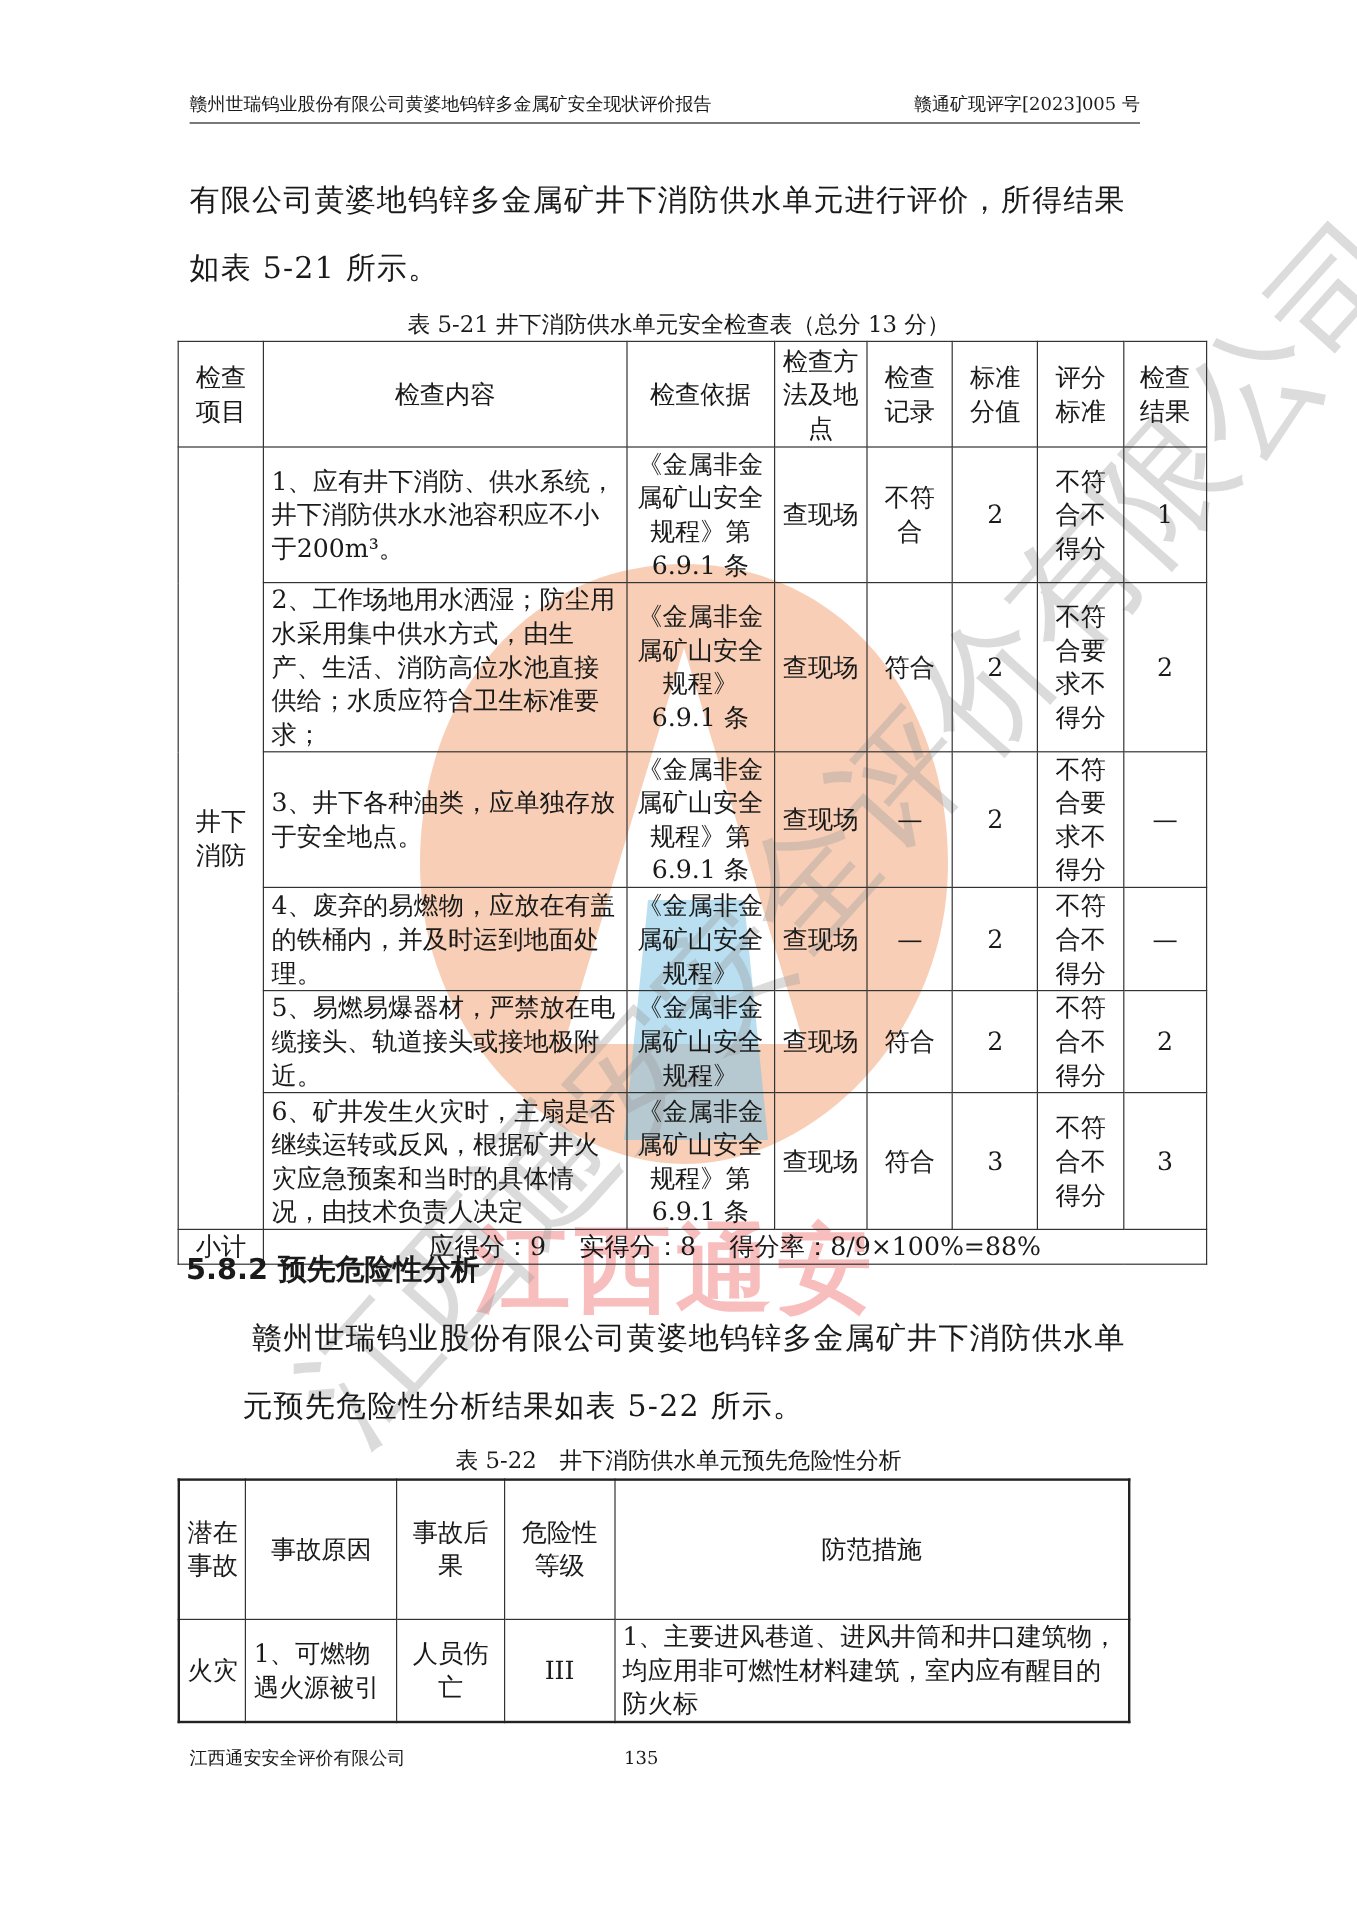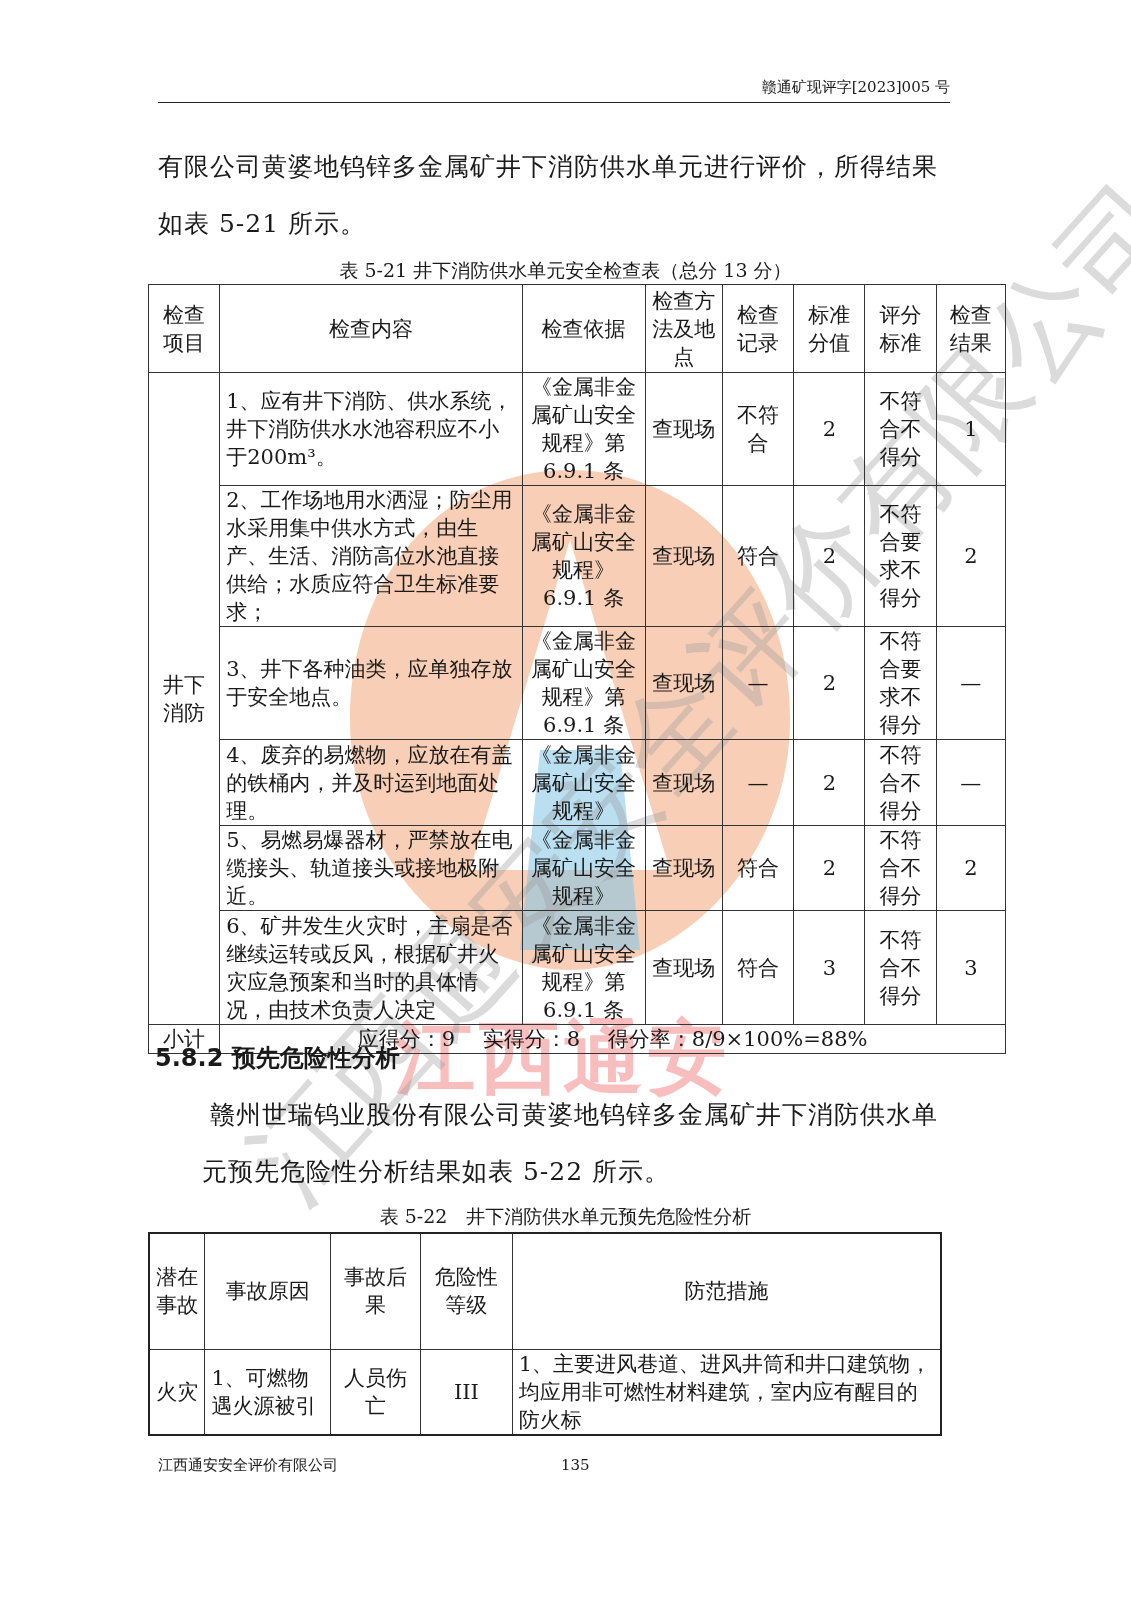--- a/index.html
+++ b/index.html
@@ -10,27 +10,28 @@
   .page-header .left { position: absolute; left: 0; top: 0; }
   .page-header .right { position: absolute; right: 0; top: 0; }
   .para { position: absolute; left: 158px; width: 800px; font-size: 25px; letter-spacing: 1px; }
   .caption { position: absolute; font-size: 19px; width: 100%; text-align: center; }
   table { border-collapse: collapse; position: absolute; font-size: 21px; }
   td, th { border: 1px solid #333; text-align: center; vertical-align: middle; font-weight: normal; line-height: 28px; padding: 0 6px; }
   td.left { text-align: left; }
   .section-heading { position: absolute; left: 155px; top: 1042px; font-size: 24px; font-weight: bold;
                      font-family: "DejaVu Sans", "Liberation Sans", sans-serif; text-align: center; }
   .footer { position: absolute; left: 158px; top: 1456px; width: 792px; font-size: 15px; }
-  .footer .page-num { position: absolute; left: 403px; top: 0; }
+  .footer .page-num { position: absolute; left: 362px; top: 0; }
   .watermark { position: absolute; pointer-events: none; }
 </style>
 </head>
 <body>
 
 <div class="page-header">
+  <span class="left">赣州世瑞钨业股份有限公司黄婆地钨锌多金属矿安全现状评价报告</span>
   <span class="right">赣通矿现评字[2023]005 号</span>
 </div>
 
 <div class="para" style="top:150px;">有限公司黄婆地钨锌多金属矿井下消防供水单元进行评价，所得结果</div>
 <div class="para" style="top:207px;">如表 5-21 所示。</div>
 
 <svg class="watermark" style="left:290px;top:430px;" width="560" height="620" viewBox="0 0 560 620">
   <path d="M280 40 C150 40 60 150 60 290 C60 430 170 540 280 540 C390 540 500 430 500 290 C500 150 410 40 280 40 Z M280 110 L180 440 L380 440 Z" fill="#f3a87a" fill-opacity="0.55" fill-rule="evenodd"></path>
   <path d="M250 320 L330 320 L350 520 L230 520 Z" fill="#7fc4e6" fill-opacity="0.55"></path>
 </svg>

